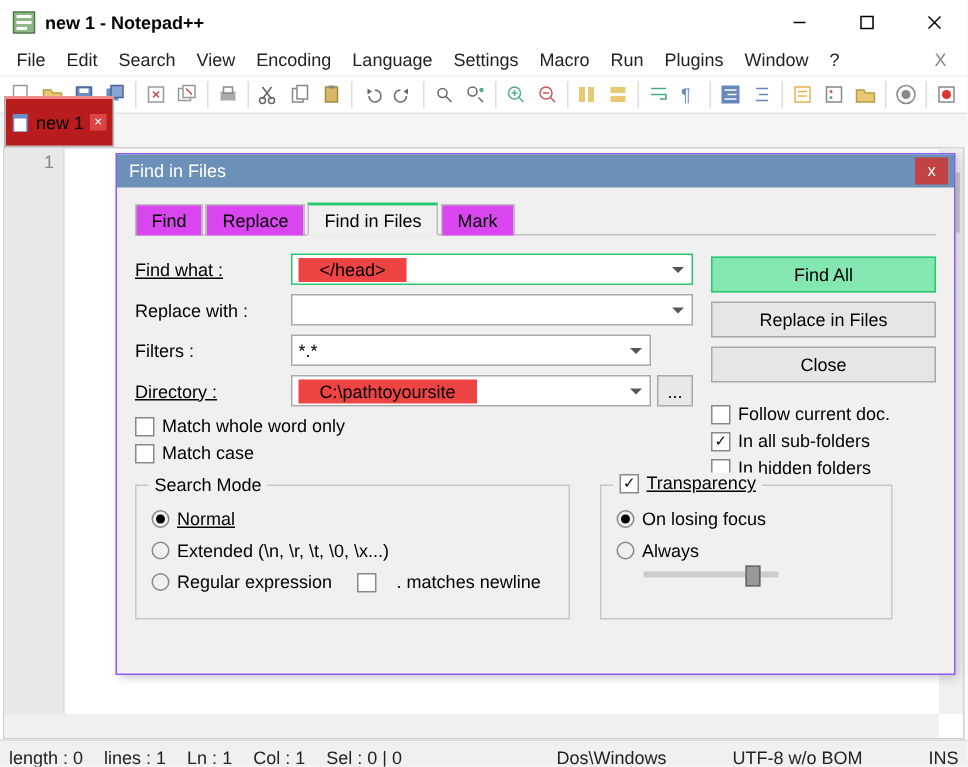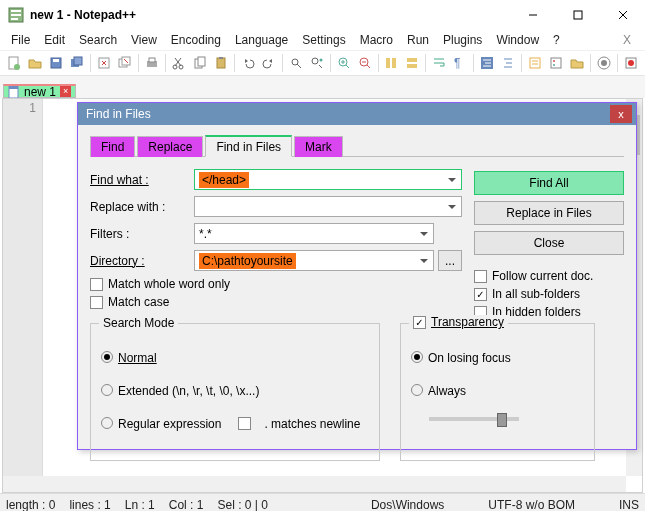--- a/index.html
+++ b/index.html
@@ -10,21 +10,21 @@
 .titlebar-btns { display: flex; }
 .titlebar-btn { width: 45px; height: 29px; display: flex; align-items: center; justify-content: center; color: #000; }
 .titlebar-btn svg { width: 10px; height: 10px; }
 .menubar { height: 20px; display: flex; align-items: center; padding: 0 4px; }
 .menubar span { padding: 2px 7px; color: #222; }
 .menubar .x { margin-left: auto; padding: 2px 10px; color: #888; }
 .toolbar { height: 26px; border-top: 1px solid #f0f0f0; border-bottom: 1px solid #e4e4e4; display: flex; align-items: center; padding: 0 4px; gap: 1px; }
 .tb-btn { width: 20px; height: 20px; display: flex; align-items: center; justify-content: center; border-radius: 2px; }
 .tb-sep { width: 1px; height: 18px; background: #ddd; margin: 0 2px; }
 .tabstrip { height: 22px; background: #f5f5f5; display: flex; align-items: flex-end; padding: 0 3px; }
-.file-tab { height: 14px; border: 1px solid #bbb; background: #86efac; display: flex; align-items: center; padding: 0 4px; gap: 4px; border-top: 2px solid #e88; }
+.file-tab { height: 34px; border: 1px solid #bbb; background: #b91c1c; display: flex; align-items: center; padding: 0 4px; gap: 4px; border-top: 2px solid #e88; }
 .tab-close { width: 11px; height: 11px; background: #d44; display: flex; align-items: center; justify-content: center; color: #fff; font-size: 9px; line-height: 1; }
 .editor-area { position: relative; border: 1px solid #d0d0d0; margin: 0 2px; height: 395px; display: flex; background: #fff; }
 .gutter { width: 40px; background: #e8e8e8; border-right: 1px solid #ddd; text-align: right; padding: 2px 6px 0 0; color: #888; }
 .scrollbar-v { position: absolute; right: 0; top: 0; bottom: 16px; width: 16px; background: #f0f0f0; }
 .scroll-thumb { position: absolute; left: 2px; right: 2px; top: 16px; height: 40px; background: #ccc; }
 .scrollbar-h { position: absolute; left: 0; right: 16px; bottom: 0; height: 16px; background: #f0f0f0; }
 .dialog { position: absolute; left: 77px; top: 102px; width: 560px; height: 348px; background: #f0f0f0; border: 1px solid #8b5cf6; box-shadow: 2px 2px 6px rgba(0,0,0,0.2); }
 .dlg-title { height: 22px; background: #6c91b8; display: flex; align-items: center; padding: 0 4px 0 8px; color: #fff; }
 .dlg-title span { flex: 1; }
 .dlg-close { width: 22px; height: 18px; background: #c14343; color: #fff; display: flex; align-items: center; justify-content: center; font-size: 11px; }
@@ -32,33 +32,33 @@
 .dlg-tabs { display: flex; height: 22px; border-bottom: 1px solid #bdbdbd; margin-bottom: 12px; }
 .dlg-tab { padding: 3px 10px 0 10px; border: 1px solid #bdbdbd; border-bottom: none; background: #d946ef; margin-right: 2px; position: relative; top: 1px; }
 .dlg-tab.active { background: #f0f0f0; border-bottom: 1px solid #f0f0f0; top: 0; height: 22px; }
 .dlg-tab.hl { border-top: 2px solid #28c76f; }
 .form-row { display: flex; align-items: center; margin-bottom: 6px; }
 .form-label { width: 104px; text-align: left; padding-right: 6px; }
 .combo { flex: 1; height: 21px; border: 1px solid #a9a9a9; background: #fff; display: flex; align-items: center; padding: 0 18px 0 4px; position: relative; }
 .combo::after { content: ""; position: absolute; right: 5px; top: 50%; margin-top: -2px; border: 4px solid transparent; border-top-color: #555; }
 .combo.hl-border { border: 1px solid #28c76f; }
 .combo .value { white-space: nowrap; overflow: hidden; }
-.combo .value.hl { background: #f97316; padding: 1px 3px; }
+.combo .value.hl { background: #ef4444; padding: 1px 14px; }
 .combo.short { flex: 0 0 240px; }
 .browse-btn { width: 24px; height: 21px; border: 1px solid #a9a9a9; background: #e8e8e8; margin-left: 4px; display: flex; align-items: center; justify-content: center; }
 .right-col { position: absolute; right: 12px; top: 46px; width: 150px; display: flex; flex-direction: column; gap: 6px; }
 .dlg-btn { height: 24px; border: 1px solid #a9a9a9; background: #e6e6e6; display: flex; align-items: center; justify-content: center; }
 .dlg-btn.hl { background: #84e6b0; border: 1px solid #28c76f; }
 .check-group { margin-top: 6px; display: flex; flex-direction: column; gap: 4px; }
 .chk { display: flex; align-items: center; gap: 5px; }
 .chkbox { width: 13px; height: 13px; border: 1px solid #888; background: #fff; display: inline-flex; align-items: center; justify-content: center; font-size: 10px; }
 .chkbox.checked::before { content: "✓"; color: #000; }
 .group-box { border: 1px solid #c8c8c8; padding: 8px 10px 10px 10px; position: relative; }
 .group-title { position: absolute; top: -8px; left: 8px; background: #f0f0f0; padding: 0 4px; }
-.radio { display: flex; align-items: flex-start; gap: 5px; margin: 19px 0; }
+.radio { display: flex; align-items: center; gap: 5px; margin: 7px 0; }
 .radio-dot { width: 12px; height: 12px; border: 1px solid #888; border-radius: 50%; display: inline-flex; align-items: center; justify-content: center; }
 .radio-dot.sel::before { content: ""; width: 6px; height: 6px; background: #000; border-radius: 50%; }
 .bottom-groups { display: flex; gap: 20px; margin-top: 14px; }
 .slider { width: 90px; height: 4px; background: #ccc; position: relative; margin: 4px 0 0 18px; }
 .slider::before { content: ""; position: absolute; right: 12px; top: -4px; width: 8px; height: 12px; background: #999; border: 1px solid #666; }
 .left-area { width: 290px; }
 .statusbar { height: 22px; border-top: 1px solid #ddd; background: #f0f0f0; display: flex; align-items: center; padding: 0 6px; gap: 14px; color: #222; }
 .statusbar .seg { white-space: nowrap; }
 .statusbar .spacer { flex: 1; }
 .ul { text-decoration: underline; }

